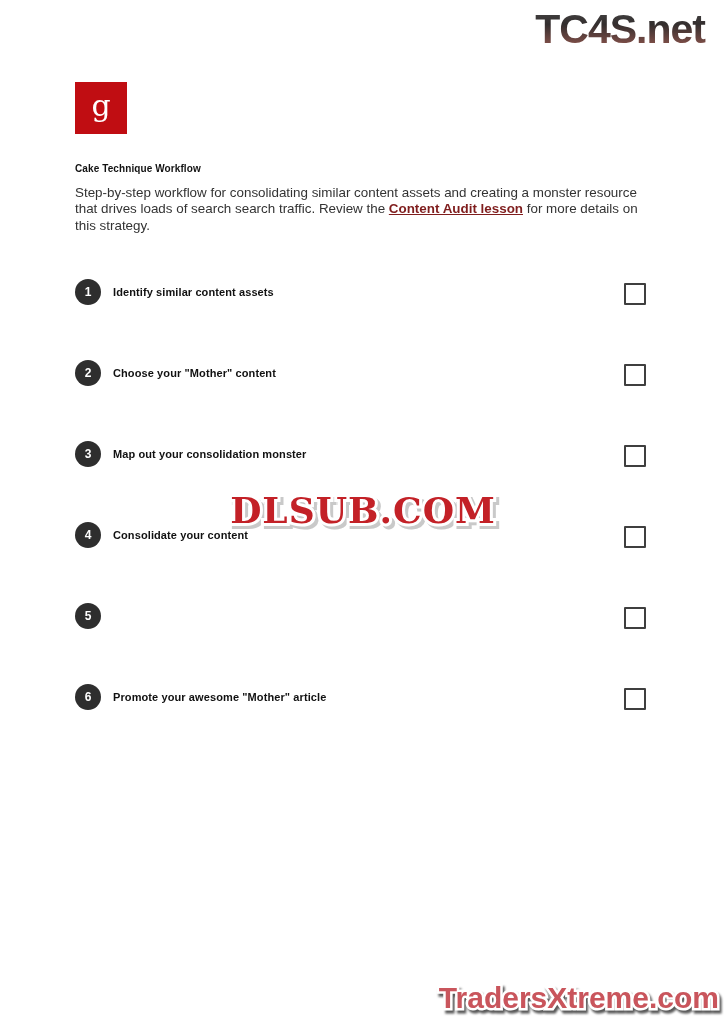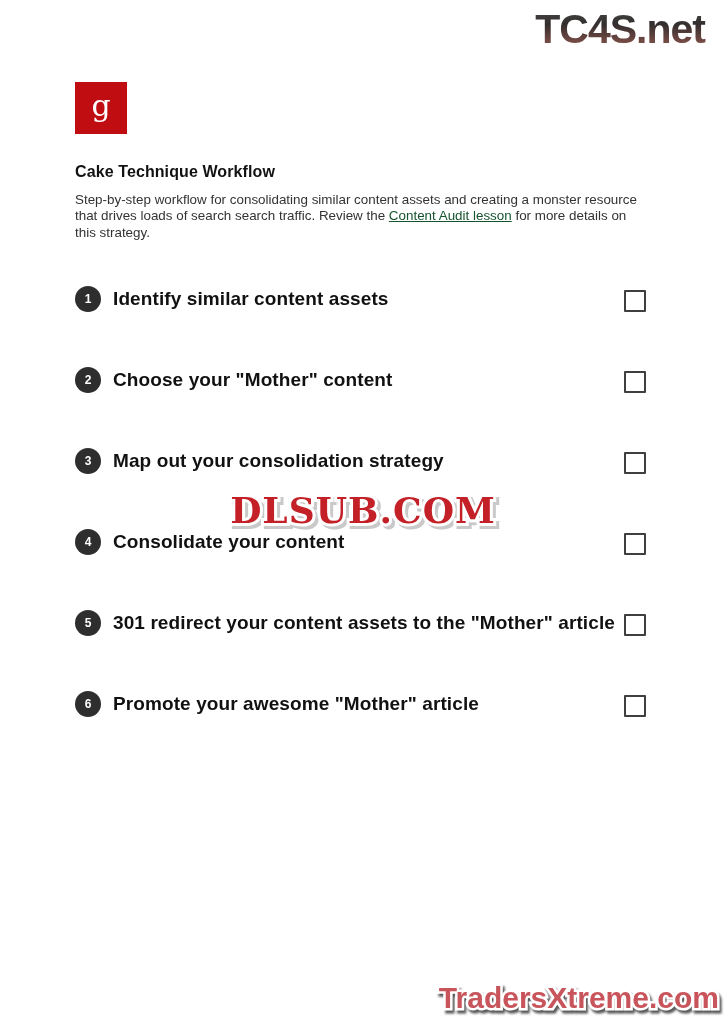--- a/index.html
+++ b/index.html
@@ -48,37 +48,38 @@
   .logo-square .logo-letter {
     color: #ffffff;
     font-family: "DejaVu Serif", serif;
     font-size: 30px;
     line-height: 1;
     padding-bottom: 4px;
   }
 
   .page-title {
     margin-top: 29px;
-    font-size: 16px;
+    font-size: 10px;
     font-weight: bold;
     color: #121212;
     letter-spacing: 0.1px;
   }
 
   .page-desc {
     margin-top: 11px;
     font-size: 13.4px;
     line-height: 16.3px;
     color: #333333;
     max-width: 572px;
   }
   .page-desc a {
-    color: #14532d;
+    color: #7f1d1d;
     text-decoration: underline;
     cursor: pointer;
+    font-weight: bold;
   }
 
   
   .checklist { margin-top: 45px; }
   .check-row {
     display: flex;
     align-items: center;
     height: 26px;
     margin-bottom: 55px;
   }
@@ -89,21 +90,21 @@
     color: #ffffff;
     font-size: 12px;
     font-weight: bold;
     display: flex;
     align-items: center;
     justify-content: center;
     flex: 0 0 auto;
   }
   .step-label {
     margin-left: 12px;
-    font-size: 19px;
+    font-size: 11px;
     font-weight: bold;
     color: #111111;
     letter-spacing: 0.1px;
   }
   .row-spacer { flex: 1 1 auto; }
   .checkbox {
     width: 22px; height: 22px;
     border: 2px solid #3f3f3f;
     border-radius: 1px;
     background: #ffffff;
@@ -163,35 +164,34 @@
 
     <div class="check-row">
       <div class="step-circle">2</div>
       <div class="step-label">Choose your "Mother" content</div>
       <div class="row-spacer"></div>
       <div class="checkbox"></div>
     </div>
 
     <div class="check-row">
       <div class="step-circle">3</div>
-      <div class="step-label">Map out your consolidation strategy</div>
+      <div class="step-label">Map out your consolidation monster</div>
       <div class="row-spacer"></div>
       <div class="checkbox"></div>
     </div>
 
     <div class="check-row">
       <div class="step-circle">4</div>
       <div class="step-label">Consolidate your content</div>
       <div class="row-spacer"></div>
       <div class="checkbox"></div>
     </div>
 
     <div class="check-row">
       <div class="step-circle">5</div>
-      <div class="step-label">301 redirect your content assets to the "Mother" article</div>
       <div class="row-spacer"></div>
       <div class="checkbox"></div>
     </div>
 
     <div class="check-row">
       <div class="step-circle">6</div>
       <div class="step-label">Promote your awesome "Mother" article</div>
       <div class="row-spacer"></div>
       <div class="checkbox"></div>
     </div>

